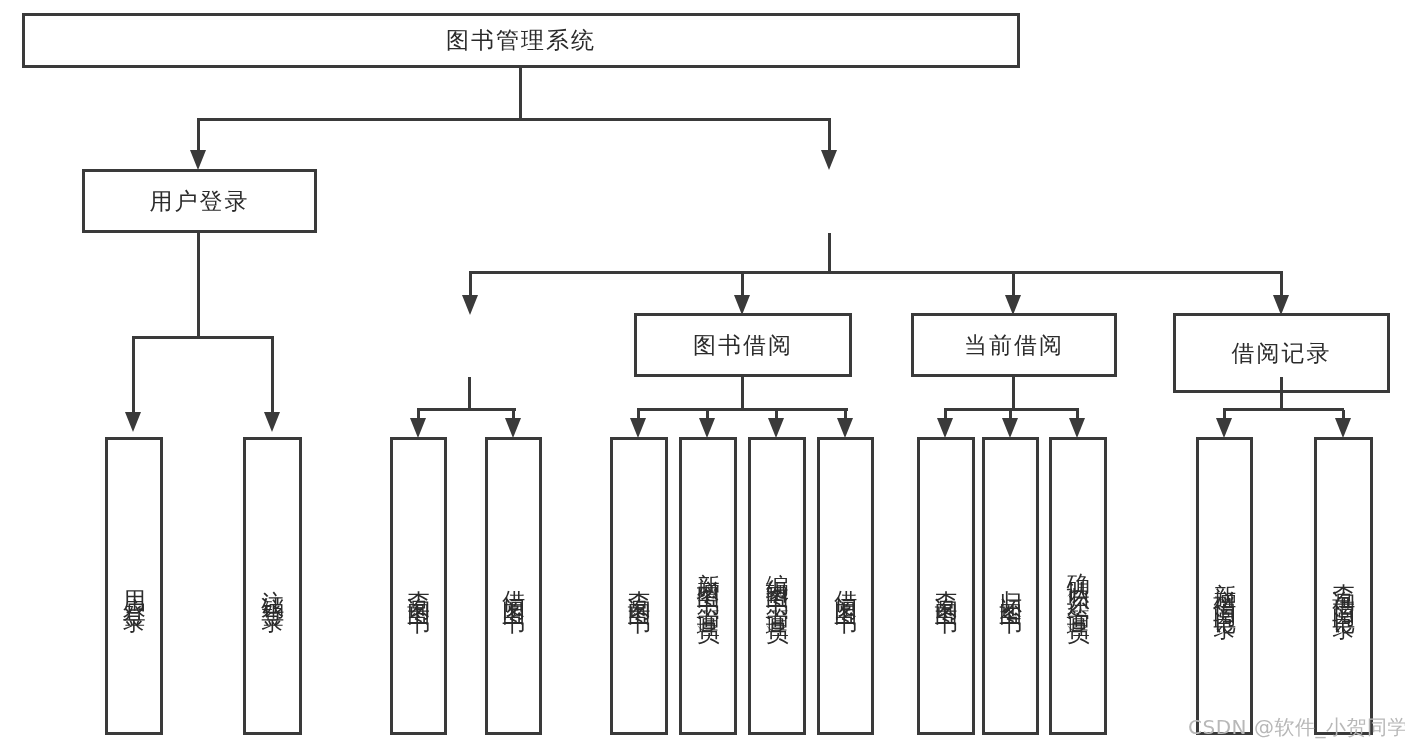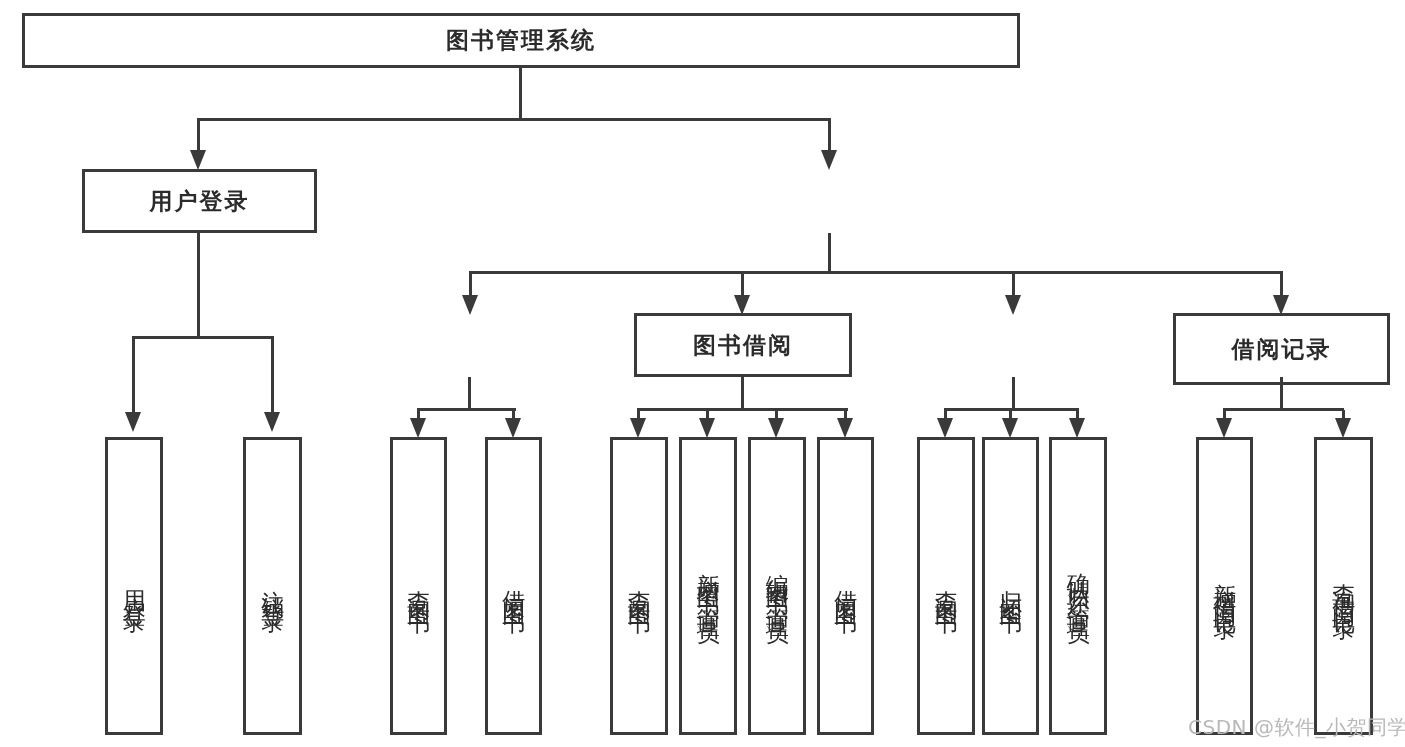--- a/index.html
+++ b/index.html
@@ -24,21 +24,20 @@
     border: 3px solid var(--line);
     display: flex;
     align-items: center;
     justify-content: center;
   }
   .hlabel {
     font-size: 23px;
     letter-spacing: 2px;
     color: var(--text);
     white-space: nowrap;
-    font-weight: bold;
   }
   .vbox .vlabel {
     writing-mode: vertical-rl;
     text-orientation: mixed;
     font-size: 23px;
     letter-spacing: 7px;
     color: var(--text);
     line-height: 1.1;
   }
   .cline { position: absolute; background: var(--line); }
@@ -95,21 +94,24 @@
   <div class="cline" style="left:741px; top:273px; width:3px; height:24px;"></div>
   <div class="arrow" style="left:734px; top:295px;"></div>
   <div class="cline" style="left:1012px; top:273px; width:3px; height:24px;"></div>
   <div class="arrow" style="left:1005px; top:295px;"></div>
   <div class="cline" style="left:1280px; top:273px; width:3px; height:24px;"></div>
   <div class="arrow" style="left:1273px; top:295px;"></div>
 
   <div class="box" style="left:634px; top:313px; width:218px; height:64px;justify-content:center;">
     <span class="hlabel">图书借阅</span>
   </div>
-  <div class="box" style="left:1173px; top:313px; width:217px; height:72px;">
+  <div class="box" style="left:911px; top:313px; width:206px; height:64px;">
+    <span class="hlabel">当前借阅</span>
+  </div>
+  <div class="box" style="left:1173px; top:313px; width:217px; height:80px;">
     <span class="hlabel">借阅记录</span>
   </div>
 
   <div class="cline" style="left:468px; top:377px; width:3px; height:31px;"></div>
   <div class="cline" style="left:417px; top:408px; width:99px; height:3px;"></div>
   <div class="cline" style="left:417px; top:410px; width:3px; height:12px;"></div>
   <div class="arrow" style="left:410px; top:418px;"></div>
   <div class="cline" style="left:512px; top:410px; width:3px; height:12px;"></div>
   <div class="arrow" style="left:505px; top:418px;"></div>
 

